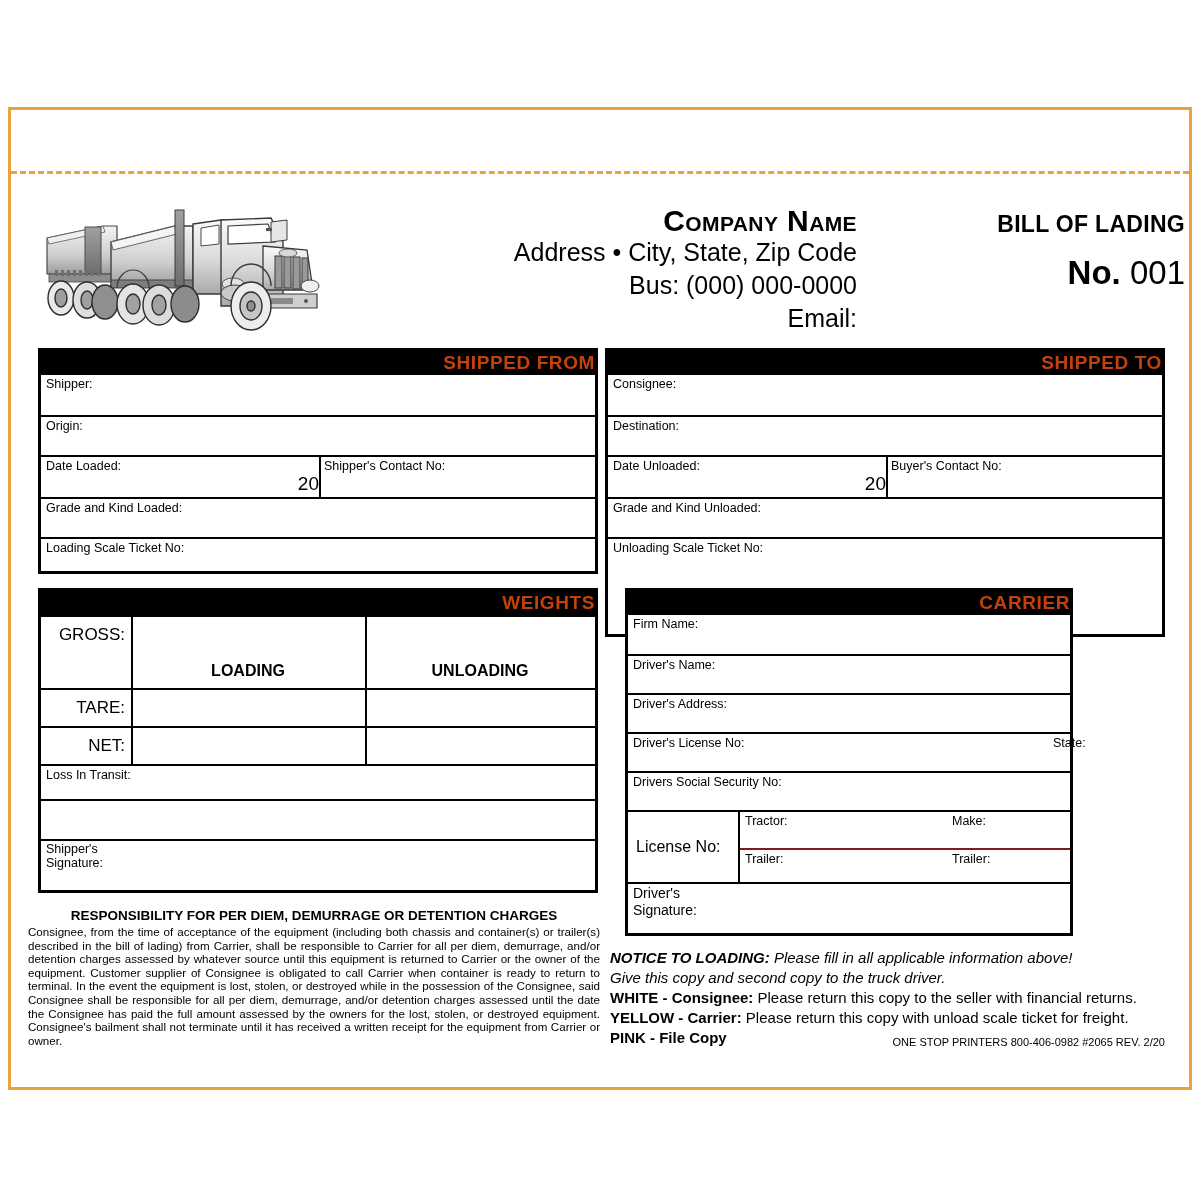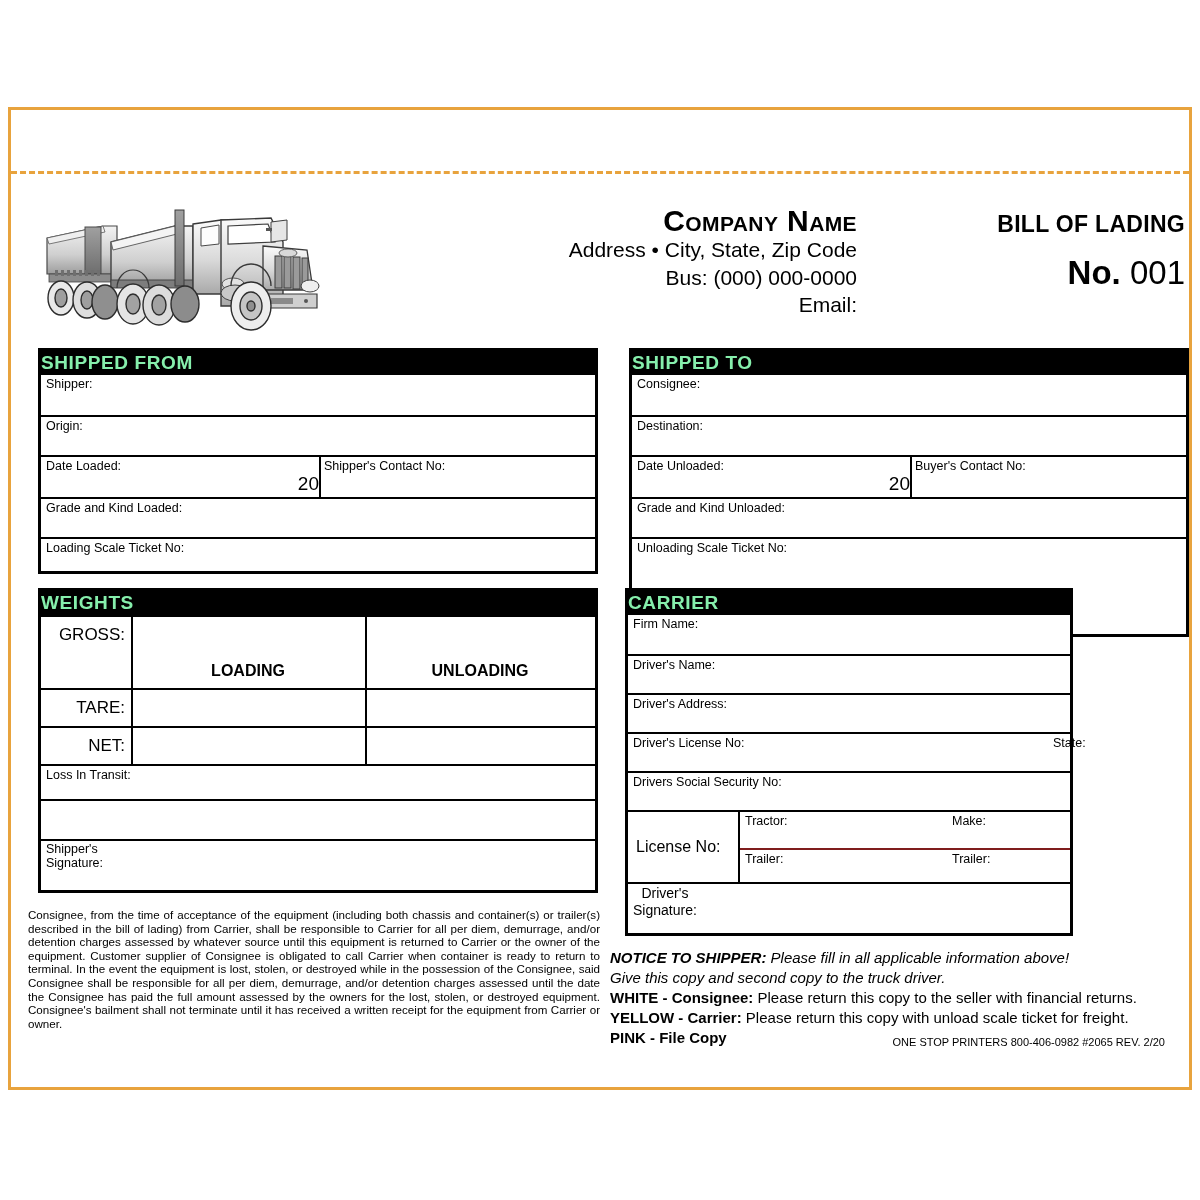--- a/index.html
+++ b/index.html
@@ -22,44 +22,44 @@
 
   
   .truck{position:absolute;left:25px;top:198px;width:300px;height:140px;}
   .company{
     position:absolute;left:312px;top:206px;width:545px;text-align:right;
   }
   .company .cname{
     font-weight:bold;font-size:30px;letter-spacing:.4px;line-height:1.0;
     font-variant:small-caps;color:#000;
   }
-  .company .cline{font-size:21px;line-height:1.32;color:#000;}
+  .company .cline{font-size:25px;line-height:1.32;color:#000;}
   .bol{
     position:absolute;left:880px;top:211px;width:305px;text-align:right;
   }
   .bol .bol-title{font-size:23px;font-weight:bold;letter-spacing:.3px;}
   .bol .bol-no{font-size:33px;margin-top:16px;}
   .bol .bol-no b{font-weight:bold;}
 
   
   .frame{position:absolute;border:3px solid #000;box-sizing:border-box;background:#fff;}
   .bar{
-    background:#000;color:#86efac;font-weight:bold;text-align:left;
+    background:#000;color:#c2410c;font-weight:bold;text-align:right;
     font-size:19px;letter-spacing:.6px;line-height:24px;height:24px;
   }
   .row{position:relative;border-top:2px solid #000;box-sizing:border-box;}
   .row.first{border-top:none;}
   .lab{
     position:absolute;left:5px;top:2px;font-size:12.5px;color:#000;white-space:nowrap;
   }
   .vdiv{position:absolute;top:0;bottom:0;width:0;border-left:2px solid #000;}
 
   
   #shipped-from{left:38px;top:348px;width:560px;height:226px;}
-  #shipped-to{left:605px;top:348px;width:560px;height:289px;margin-left:24px;}
+  #shipped-to{left:605px;top:348px;width:560px;height:289px;}
   .sf-r1{height:40px;}
   .sf-r2{height:40px;}
   .sf-r3{height:42px;}
   .sf-r4{height:40px;}
   .sf-r5{height:53px;}
   .date20{
     position:absolute;left:0;right:0;bottom:2px;text-align:right;
     font-size:19px;padding-right:38px;
   }
 
@@ -339,34 +339,35 @@
           <span class="lab" style="left:212px;">Make:</span>
         </div>
         <div class="lic-sub second">
           <span class="lab">Trailer:</span>
           <span class="lab" style="left:212px;">Trailer:</span>
         </div>
       </div>
     </div>
 
     <div class="row c-sig">
-      <span class="sig2" style="font-size:14px;line-height:17px;text-align:center;">
+      <span class="sig2" style="font-size:14px;line-height:17px;">
         <span>Driver's</span><br>
         <span>Signature:</span>
       </span>
     </div>
   </div>
 
   <div id="responsibility">
+    <div class="rtitle">RESPONSIBILITY FOR PER DIEM, DEMURRAGE OR DETENTION CHARGES</div>
     <div class="rbody">Consignee, from the time of acceptance of the equipment (including both chassis and container(s) or trailer(s) described in the bill of lading) from Carrier, shall be responsible to Carrier for all per diem, demurrage, and/or detention charges assessed by whatever source until this equipment is returned to Carrier or the owner of the equipment. Customer supplier of Consignee is obligated to call Carrier when container is ready to return to terminal. In the event the equipment is lost, stolen, or destroyed while in the possession of the Consignee, said Consignee shall be responsible for all per diem, demurrage, and/or detention charges assessed until the date the Consignee has paid the full amount assessed by the owners for the lost, stolen, or destroyed equipment. Consignee's bailment shall not terminate until it has received a written receipt for the equipment from Carrier or owner.</div>
   </div>
 
   <div id="notice">
     <div class="it">
-      <b>NOTICE TO SHIPPER:</b><span> Please fill in all applicable information above!</span>
+      <b>NOTICE TO LOADING:</b><span> Please fill in all applicable information above!</span>
     </div>
     <div class="it">Give this copy and second copy to the truck driver.</div>
     <div class="bl">
       <b>WHITE - Consignee:</b><span> Please return this copy to the seller with financial returns.</span>
     </div>
     <div class="bl">
       <b>YELLOW - Carrier:</b><span> Please return this copy with unload scale ticket for freight.</span>
     </div>
     <div class="bl">
       <b>PINK - File Copy</b>

